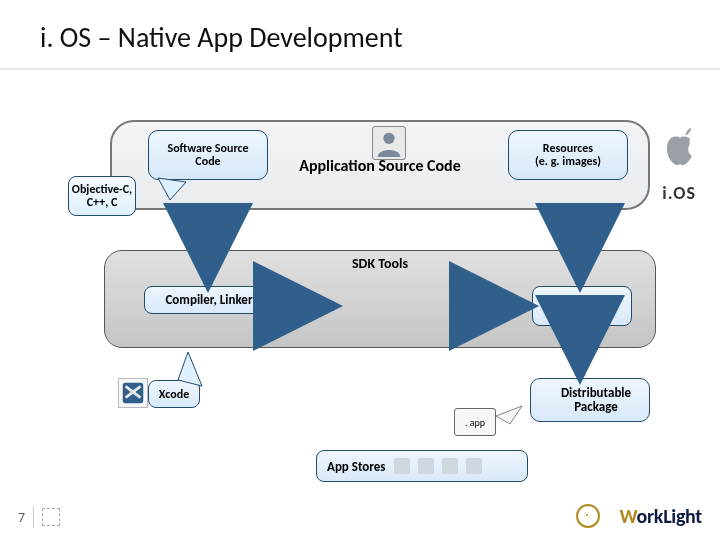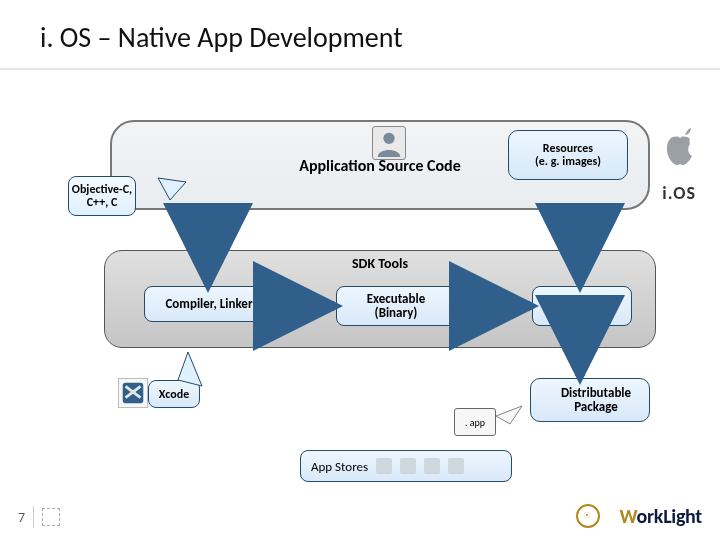--- a/index.html
+++ b/index.html
@@ -58,21 +58,21 @@
     text-align: center; font-weight: 700; font-size: 14px;
   }
 
   .pill {
     position: absolute;
     border: 1.5px solid #234b6b; border-radius: 8px;
     background: linear-gradient(#eef6fe, #d8e9f9);
     display: flex; align-items: center; justify-content: center;
     text-align: center; font-weight: 700; font-size: 13px; line-height: 1.1;
   }
-  .compiler { left: 144px; top: 286px; width: 130px; height: 36px; }
+  .compiler { left: 144px; top: 286px; width: 130px; height: 28px; }
   .exec     { left: 336px; top: 286px; width: 120px; height: 40px; }
   .packager { left: 532px; top: 286px; width: 100px; height: 40px; }
 
   .xcodebox {
     position: absolute; left: 148px; top: 380px; width: 52px; height: 28px;
     border: 1.5px solid #234b6b; border-radius: 8px;
     background: linear-gradient(#eef6fe, #d8e9f9);
     display: flex; align-items: center; justify-content: center;
     font-weight: 700; font-size: 12px;
   }
@@ -91,25 +91,25 @@
   }
 
   .appfile {
     position: absolute; left: 454px; top: 408px; width: 42px; height: 28px;
     border: 1px solid #666; border-radius: 3px; background: #f7f7f7;
     display: flex; align-items: center; justify-content: center;
     font-size: 10px;
   }
 
   .storesbox {
-    position: absolute; left: 300px; top: 450px; width: 212px; height: 32px;
+    position: absolute; left: 316px; top: 450px; width: 212px; height: 32px;
     border: 1.5px solid #234b6b; border-radius: 8px;
     background: linear-gradient(#eef6fe, #d8e9f9);
     display: flex; align-items: center;
-    font-weight: 400; font-size: 13px; padding: 9px 10px;
+    font-weight: 700; font-size: 13px; padding: 9px 10px;
     gap: 8px;
   }
   .mini { width: 16px; height: 16px; border-radius: 2px; background: #cfd7df; display:inline-block; }
 
   
   svg.arrows { position: absolute; left: 0; top: 0; width: 720px; height: 540px; pointer-events: none; }
 
   .applelogo { position: absolute; right: 22px; top: 118px; width: 40px; height: 60px; }
   .applelogo svg { width: 100%; height: 100%; }
   .ioslabel { position: absolute; right: 24px; top: 182px; font-weight: 700; color: #333; font-size: 18px; letter-spacing: 1px; }
@@ -136,20 +136,24 @@
 
 <div class="slide">
 
   <div class="title">i. OS – Native App Development</div>
   <div class="rule"></div>
 
   <div class="appbox">
     <span>Application Source Code</span>
   </div>
 
+  <div class="softbox">
+    <span style="white-space:pre-line">Software Source
+Code</span>
+  </div>
 
   <div class="objcbox">
     <span style="white-space:pre-line">Objective-C,
 C++, C</span>
   </div>
 
   <div class="resbox">
     <span style="white-space:pre-line">Resources
 (e. g. images)</span>
   </div>
@@ -168,24 +172,20 @@
     </svg>
   </div>
   <div class="ioslabel">i.OS</div>
 
   <div class="sdkbox">
     <div class="sdklabel">SDK Tools</div>
   </div>
 
   <div class="pill compiler">
     <span>Compiler, Linker</span>
-  </div>
-  <div class="pill exec">
-    <span style="white-space:pre-line">Executable
-(Binary)</span>
   </div>
   <div class="pill packager">
     <span>Packager</span>
   </div>
 
   <div class="xcodeicon">
     <svg viewBox="0 0 30 30">
         <rect x="4" y="4" width="22" height="22" rx="3" fill="#2f5f8a"></rect>
         <path d="M7 20 L23 8" stroke="#e6e6e6" stroke-width="3"></path>
         <path d="M7 8 L23 20" stroke="#e6e6e6" stroke-width="3"></path>

